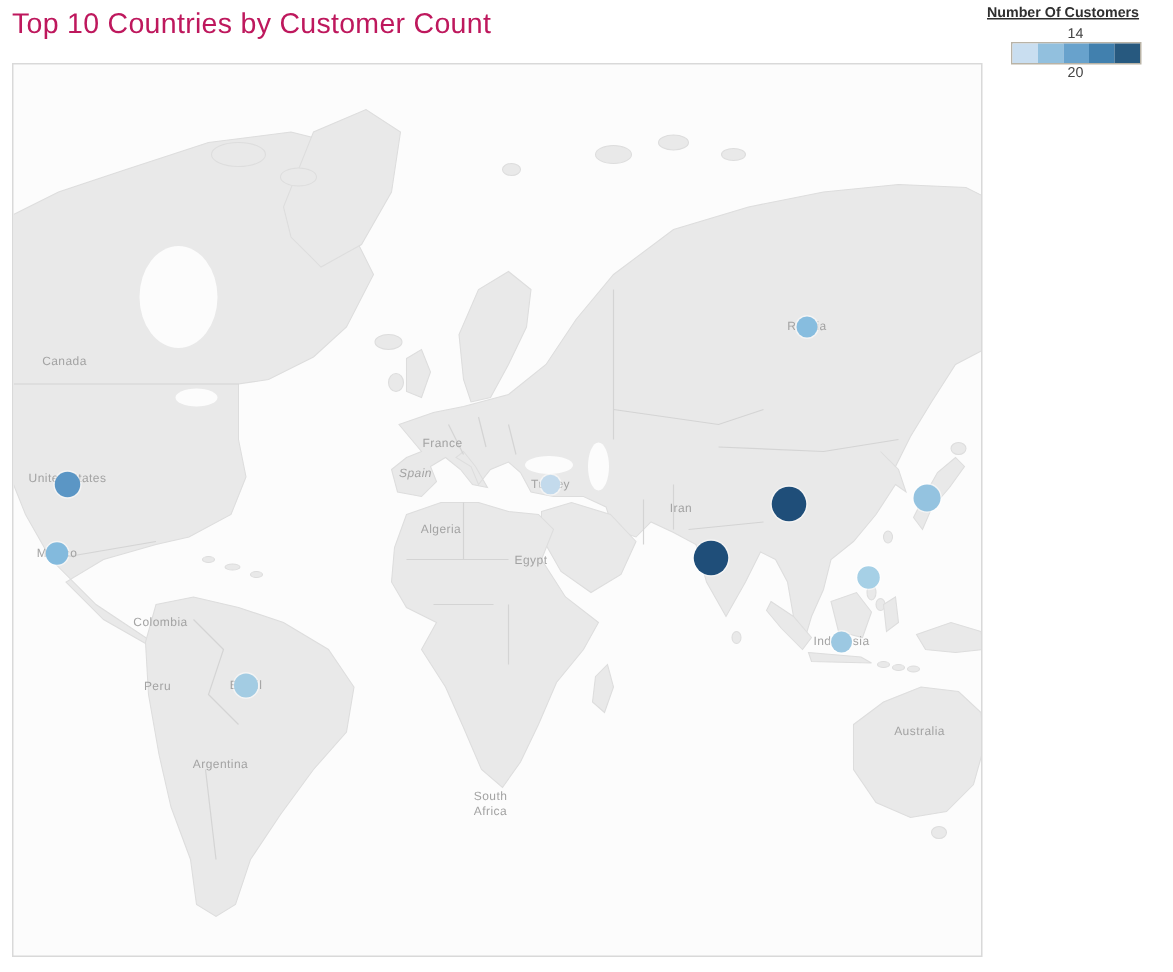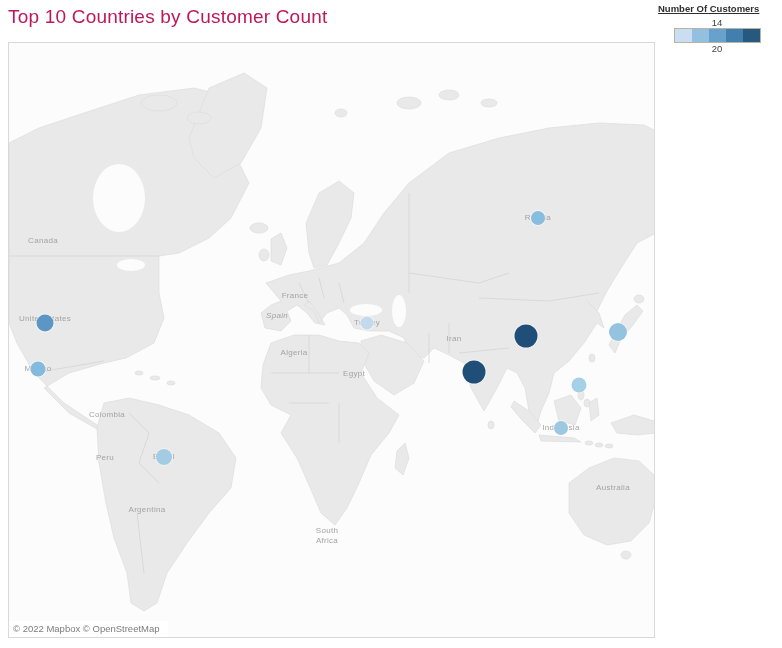--- a/index.html
+++ b/index.html
@@ -163,16 +163,15 @@
         <div class="bubble" title="Brazil" style="left: 155px; top: 414px; width: 16px; height: 16px; background: rgb(163, 204, 227);"></div>
         <div class="bubble" title="Turkey" style="left: 358px; top: 280px; width: 13px; height: 13px; background: rgb(195, 218, 236);"></div>
         <div class="bubble" title="Russia" style="left: 529px; top: 175px; width: 14px; height: 14px; background: rgb(135, 189, 223);"></div>
         <div class="bubble" title="India" style="left: 465px; top: 329px; width: 23px; height: 23px; background: rgb(31, 78, 121);"></div>
         <div class="bubble" title="China" style="left: 517px; top: 293px; width: 23px; height: 23px; background: rgb(31, 78, 121);"></div>
         <div class="bubble" title="Japan" style="left: 609px; top: 289px; width: 18px; height: 18px; background: rgb(148, 195, 224);"></div>
         <div class="bubble" title="Philippines" style="left: 570px; top: 342px; width: 15px; height: 15px; background: rgb(166, 208, 230);"></div>
         <div class="bubble" title="Indonesia" style="left: 552px; top: 385px; width: 14px; height: 14px; background: rgb(156, 200, 226);"></div>
       </div>
 
-    <div class="attribution">© 2022 Mapbox © OpenStreetMap</div>
   </div>
 
 </div>
 
 </body></html>

